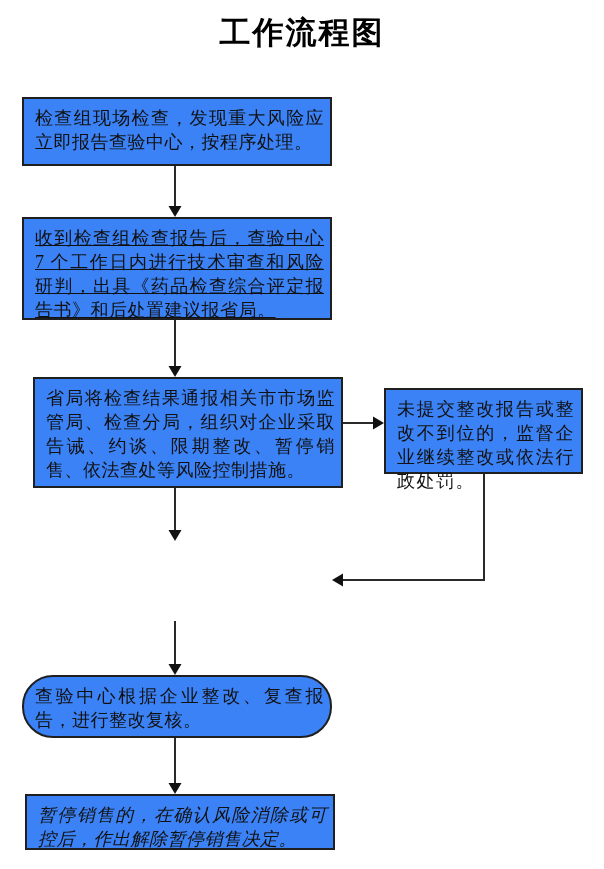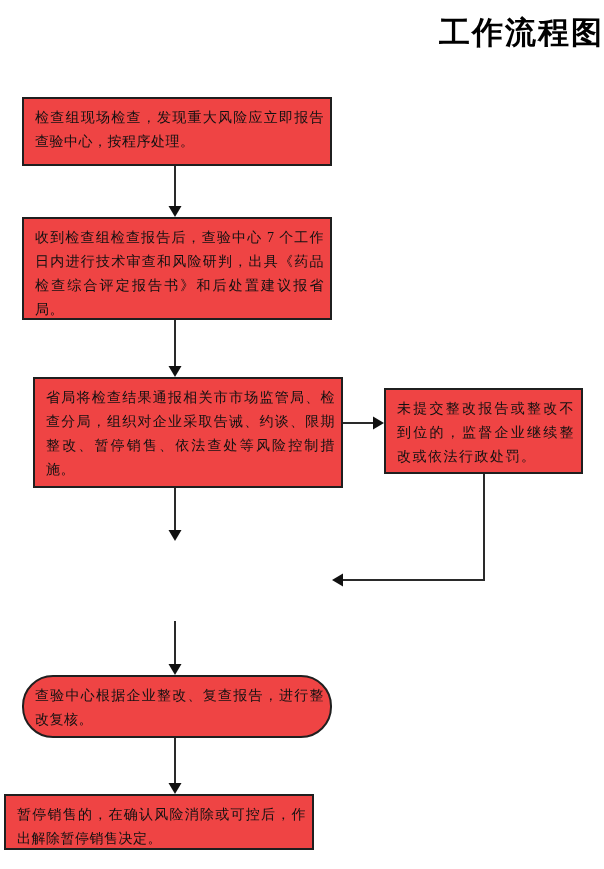--- a/index.html
+++ b/index.html
@@ -13,50 +13,50 @@
     width: 604px;
     height: 869px;
     background: #ffffff;
     overflow: hidden;
   }
   .title {
     position: absolute;
     top: 12px;
     left: 0;
     width: 604px;
-    text-align: right;
+    text-align: center;
     font-size: 31px;
     font-weight: bold;
     letter-spacing: 2px;
     color: #000000;
   }
   .connectors {
     position: absolute;
     top: 0; left: 0;
     width: 604px; height: 869px;
     pointer-events: none;
   }
   .flow-box {
     position: absolute;
     border: 2px solid #1f1f1f;
-    background: #ef4444;
-    font-size: 14px;
+    background: #3b82f6;
+    font-size: 18px;
     line-height: 24px;
     padding: 7px 6px 6px 11px;
     text-align: justify;
     letter-spacing: 0.5px;
     color: #111111;
   }
   .box-step-1 { left: 22px; top: 97px;  width: 310px; height: 69px; }
-  .box-step-2 { left: 22px; top: 217px; width: 310px; height: 103px; }
+  .box-step-2 { left: 22px; top: 217px; width: 310px; height: 103px; text-decoration: underline; }
   .box-step-3 { left: 22px; top: 377px; width: 310px; height: 111px; margin-left: 11px; }
   .box-side   { left: 384px; top: 388px; width: 199px; height: 86px; letter-spacing: 1.5px; }
   .box-step-4 { left: 22px; top: 541px; width: 310px; height: 80px; }
   .box-step-5 { left: 22px; top: 675px; width: 310px; height: 63px; border-radius: 31px; }
-  .box-step-6 { left: 4px; top: 794px; width: 310px; height: 56px; }
+  .box-step-6 { left: 25px; top: 794px; width: 310px; height: 56px; font-style: italic; }
   .connectors line, .connectors polyline {
     stroke: #2a2a2a;
     stroke-width: 2;
     fill: none;
   }
   .connectors polygon {
     fill: #111111;
     stroke: none;
   }
 </style>

